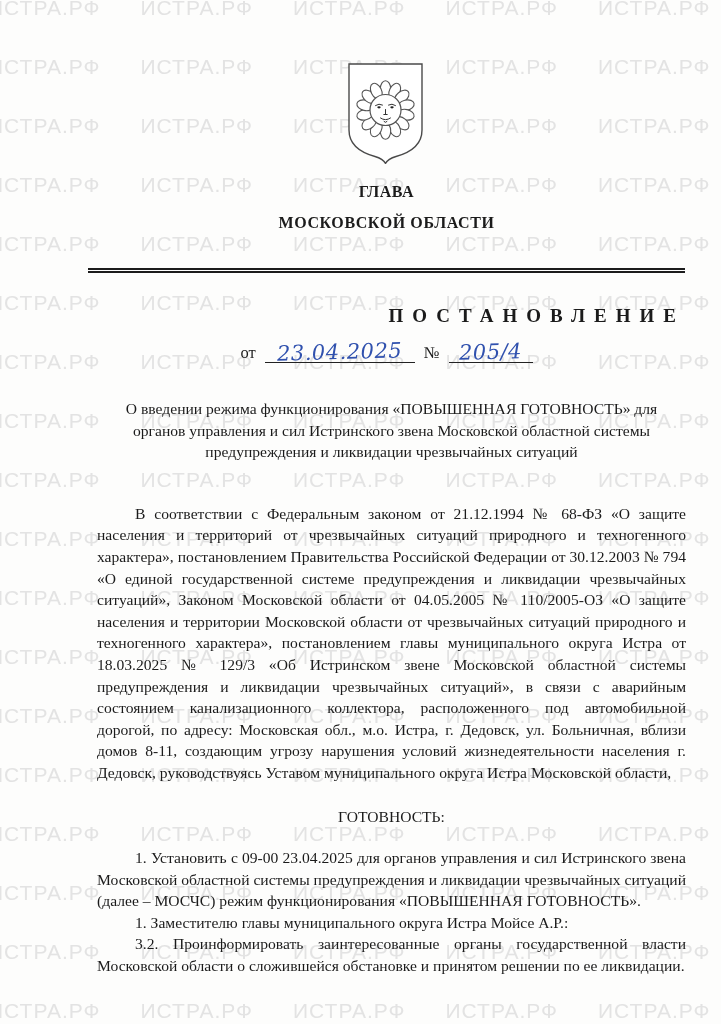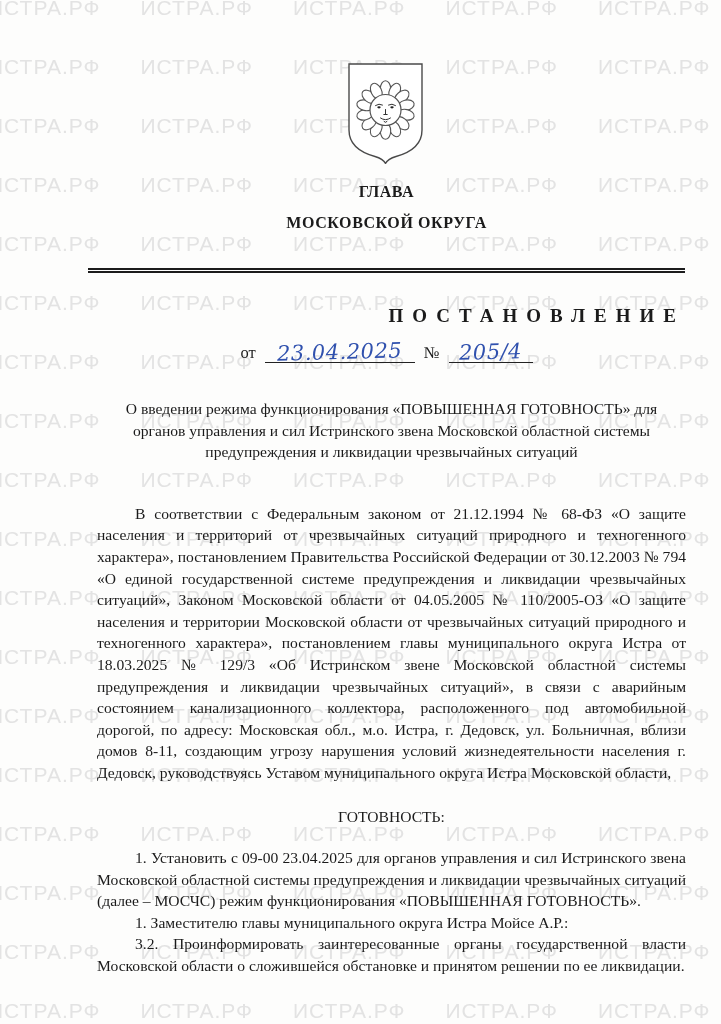--- a/index.html
+++ b/index.html
@@ -235,21 +235,21 @@
       <ellipse cx="33" cy="46.3" rx="1.7" ry="1.1" fill="#222222" stroke="none"></ellipse>
       <ellipse cx="46" cy="46.3" rx="1.7" ry="1.1" fill="#222222" stroke="none"></ellipse>
       <path d="M39.5 48.5 L39.5 53 M37.8 53.5 L41.2 53.5"></path>
       <path d="M34.5 57 Q39.5 60.5 44.5 57"></path>
       <path d="M38 60.5 Q39.5 62.5 41 60.5"></path>
     </g>
   </svg>
 
   <div class="org-header">
     <div>ГЛАВА</div>
-    <div>МОСКОВСКОЙ ОКРУГА</div>
+    <div>МОСКОВСКОЙ ОБЛАСТИ</div>
   </div>
 
   <div class="rule"></div>
 
   <div class="decree-head">ПОСТАНОВЛЕНИЕ</div>
 
   <div class="date-row">
     <span>от</span>
     <span class="blank date"><span class="handwritten">23.04.2025</span></span>
     <span>№</span>

